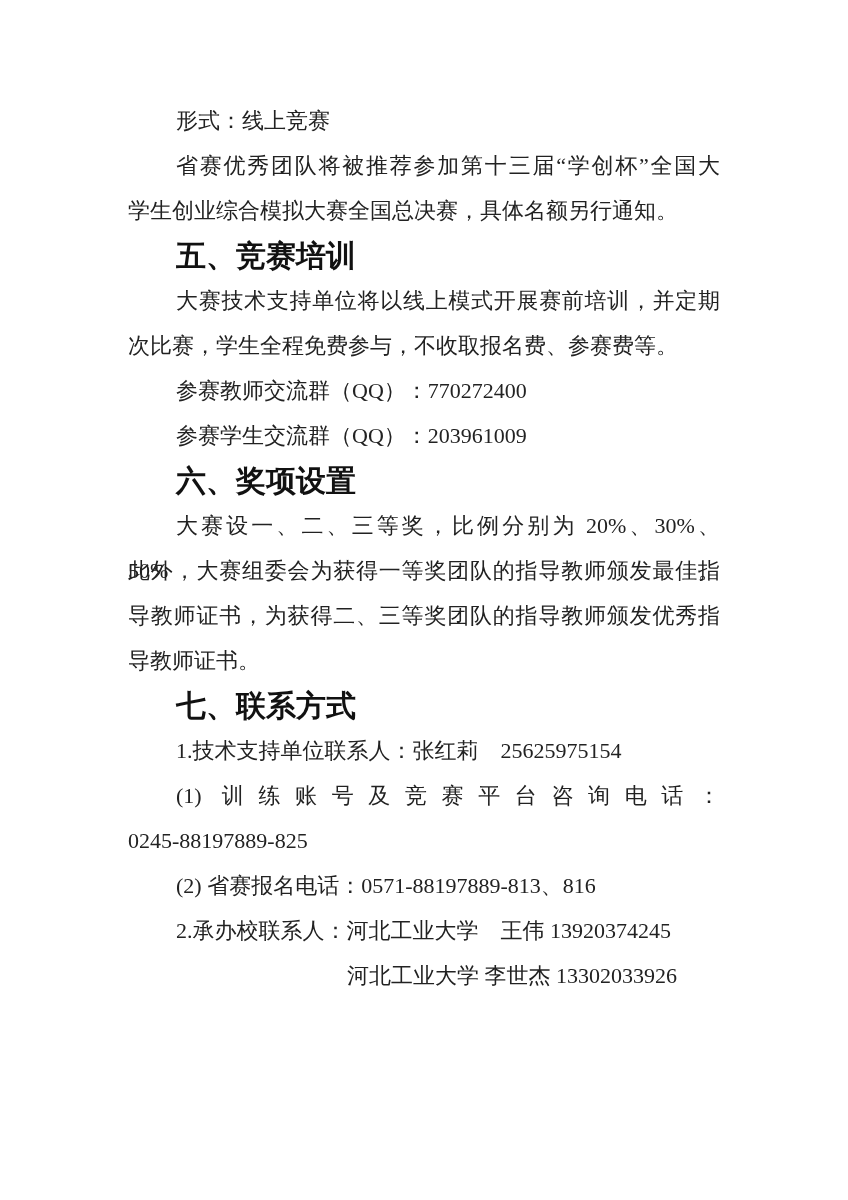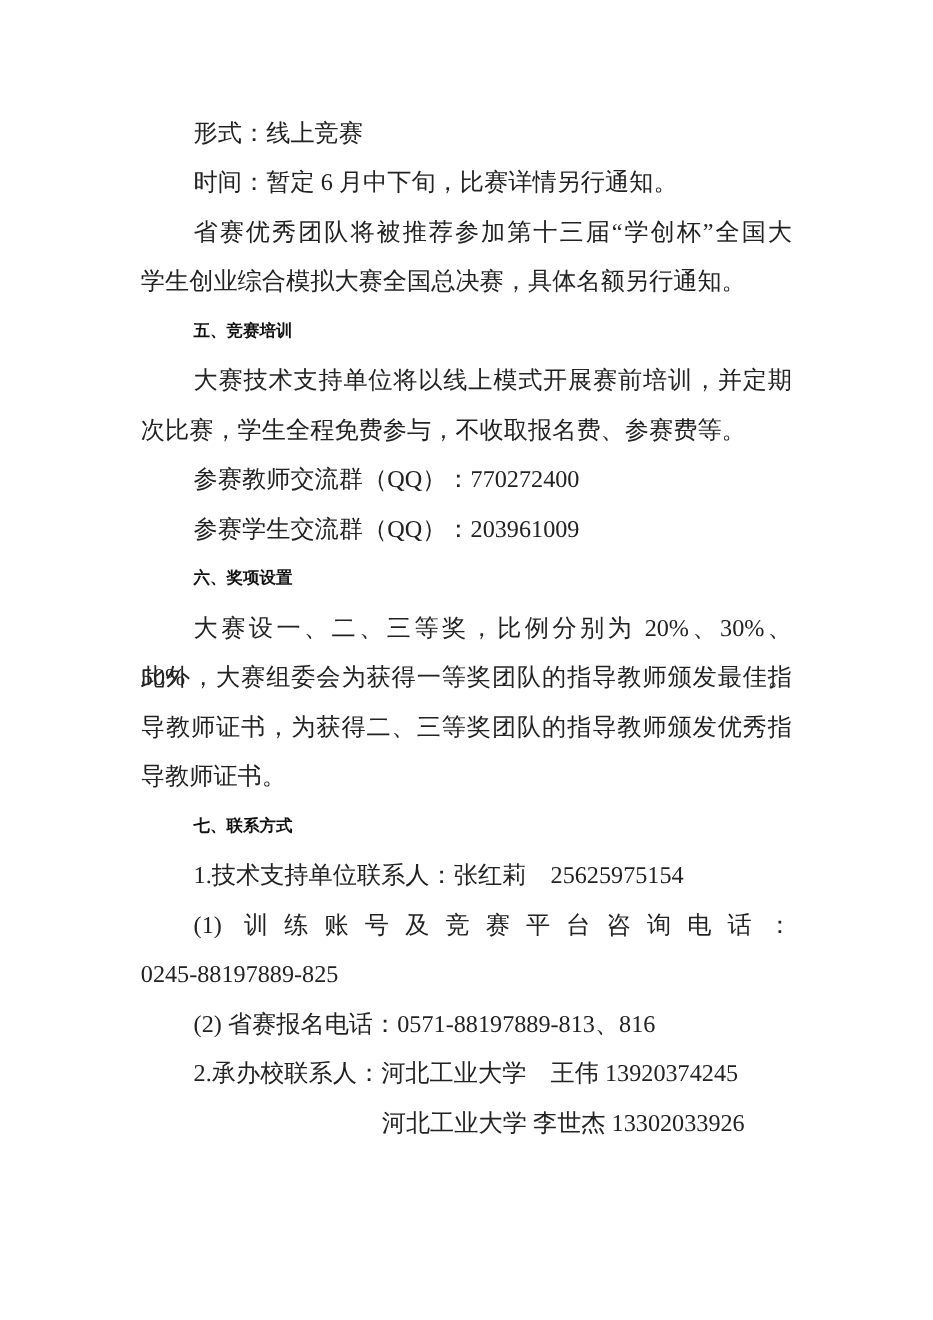--- a/index.html
+++ b/index.html
@@ -37,36 +37,35 @@
   .stretch {
     white-space: normal;
     text-align: justify;
     text-align-last: justify;
     text-justify: inter-character;
   }
   
   .heading {
     font-family: "Liberation Sans", "DejaVu Sans", sans-serif;
     font-weight: 700;
-    font-size: 15px;
+    font-size: 30px;
     color: #111111;
     text-indent: 48px;
   }
   
   .hang {
     text-indent: 219px;
   }
 </style>
 </head>
 <body>
 
 <div class="page">
   <div class="content">
     <div class="line indent">形式：线上竞赛</div>
-    <div class="line indent">时间：暂定 6 月中下旬，比赛详情另行通知。</div>
     <div class="line indent stretch">省赛优秀团队将被推荐参加第十三届“学创杯”全国大</div>
     <div class="line">学生创业综合模拟大赛全国总决赛，具体名额另行通知。</div>
     <div class="line heading">五、竞赛培训</div>
     <div class="line indent stretch">大赛技术支持单位将以线上模式开展赛前培训，并定期</div>
     <div class="line">次比赛，学生全程免费参与，不收取报名费、参赛费等。</div>
     <div class="line indent">参赛教师交流群（QQ）：770272400</div>
     <div class="line indent">参赛学生交流群（QQ）：203961009</div>
     <div class="line heading">六、奖项设置</div>
     <div class="line indent stretch">大赛设一、二、三等奖，比例分别为 20%、30%、50%。</div>
     <div class="line stretch">此外，大赛组委会为获得一等奖团队的指导教师颁发最佳指</div>

